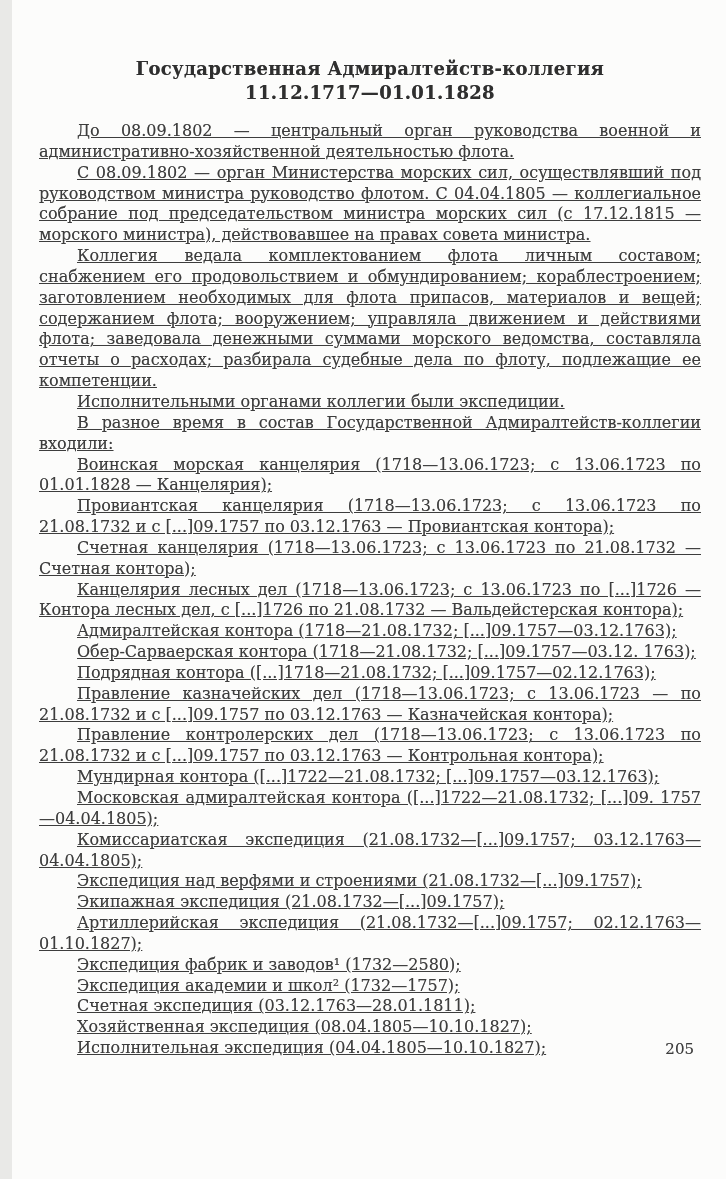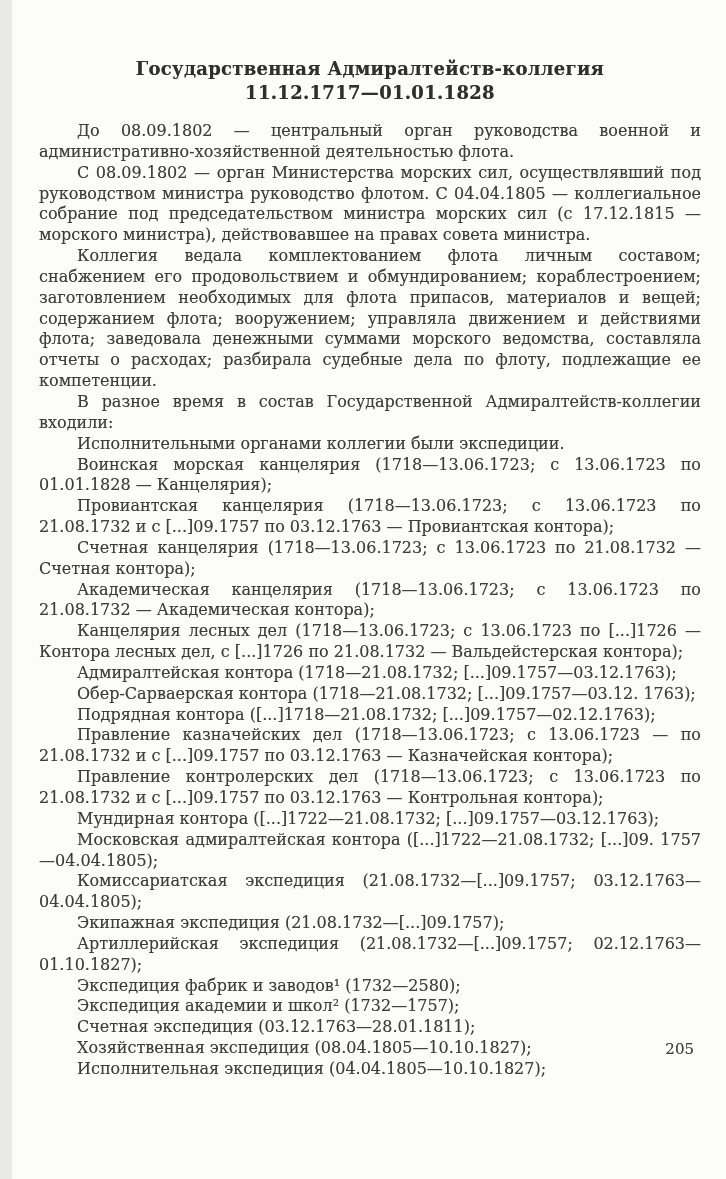--- a/index.html
+++ b/index.html
@@ -40,20 +40,21 @@
     top: 121px;
     width: 662px;
     font-size: 16px;
     line-height: 20.85px;
     text-align: justify;
     text-shadow: 0 0 0.5px rgba(70,70,70,0.5);
   }
   .para {
     margin: 0;
     text-indent: 38px;
+    text-decoration: underline;
   }
   .page-number {
     position: absolute;
     top: 1040px;
     right: 44px;
     font-size: 15px;
     color: var(--ink, #3d3d3d);
     text-shadow: 0 0 0.5px rgba(70,70,70,0.5);
   }
 </style>
@@ -64,35 +65,35 @@
 
   <div class="doc-title">
     <div class="title-line">Государственная Адмиралтейств-коллегия</div>
     <div class="title-line">11.12.1717—01.01.1828</div>
   </div>
 
   <div class="doc-body" id="doc-body">
       <p class="para">До 08.09.1802 — центральный орган руководства военной и административно-хозяйственной деятельностью флота.</p>
       <p class="para">С 08.09.1802 — орган Министерства морских сил, осуществлявший под руководством министра руководство флотом. С 04.04.1805 — коллегиальное собрание под председательством министра морских сил (с 17.12.1815 — морского министра), действовавшее на правах совета министра.</p>
       <p class="para">Коллегия ведала комплектованием флота личным составом; снабжением его продовольствием и обмундированием; кораблестроением; заготовлением необходимых для флота припасов, материалов и вещей; содержанием флота; вооружением; управляла движением и действиями флота; заведовала денежными суммами морского ведомства, составляла отчеты о расходах; разбирала судебные дела по флоту, подлежащие ее компетенции.</p>
+      <p class="para">Исполнительными органами коллегии были экспедиции.</p>
       <p class="para">В разное время в состав Государственной Адмиралтейств-коллегии входили:</p>
-      <p class="para">Исполнительными органами коллегии были экспедиции.</p>
       <p class="para">Воинская морская канцелярия (1718—13.06.1723; с 13.06.1723 по 01.01.1828 — Канцелярия);</p>
       <p class="para">Провиантская канцелярия (1718—13.06.1723; с 13.06.1723 по 21.08.1732 и с [...]09.1757 по 03.12.1763 — Провиантская контора);</p>
       <p class="para">Счетная канцелярия (1718—13.06.1723; с 13.06.1723 по 21.08.1732 — Счетная контора);</p>
-      <p class="para">Академическая канцелярия (1718—13.06.1723; с 13.06.1723 по 21.08.1732 — Академическая контора);</p>
       <p class="para">Канцелярия лесных дел (1718—13.06.1723; с 13.06.1723 по [...]1726 — Контора лесных дел, с [...]1726 по 21.08.1732 — Вальдейстерская контора);</p>
       <p class="para">Адмиралтейская контора (1718—21.08.1732; [...]09.1757—03.12.1763);</p>
       <p class="para">Обер-Сарваерская контора (1718—21.08.1732; [...]09.1757—03.12. 1763);</p>
       <p class="para">Подрядная контора ([...]1718—21.08.1732; [...]09.1757—02.12.1763);</p>
       <p class="para">Правление казначейских дел (1718—13.06.1723; с 13.06.1723 — по 21.08.1732 и с [...]09.1757 по 03.12.1763 — Казначейская контора);</p>
       <p class="para">Правление контролерских дел (1718—13.06.1723; с 13.06.1723 по 21.08.1732 и с [...]09.1757 по 03.12.1763 — Контрольная контора);</p>
       <p class="para">Мундирная контора ([...]1722—21.08.1732; [...]09.1757—03.12.1763);</p>
       <p class="para">Московская адмиралтейская контора ([...]1722—21.08.1732; [...]09. 1757—04.04.1805);</p>
       <p class="para">Комиссариатская экспедиция (21.08.1732—[...]09.1757; 03.12.1763—04.04.1805);</p>
+      <p class="para">Экспедиция над верфями и строениями (21.08.1732—[...]09.1757);</p>
       <p class="para">Экипажная экспедиция (21.08.1732—[...]09.1757);</p>
       <p class="para">Артиллерийская экспедиция (21.08.1732—[...]09.1757; 02.12.1763—01.10.1827);</p>
       <p class="para">Экспедиция фабрик и заводов¹ (1732—2580);</p>
       <p class="para">Экспедиция академии и школ² (1732—1757);</p>
       <p class="para">Счетная экспедиция (03.12.1763—28.01.1811);</p>
       <p class="para">Хозяйственная экспедиция (08.04.1805—10.10.1827);</p>
       <p class="para">Исполнительная экспедиция (04.04.1805—10.10.1827);</p>
     </div>
 
   <div class="page-number">205</div>

